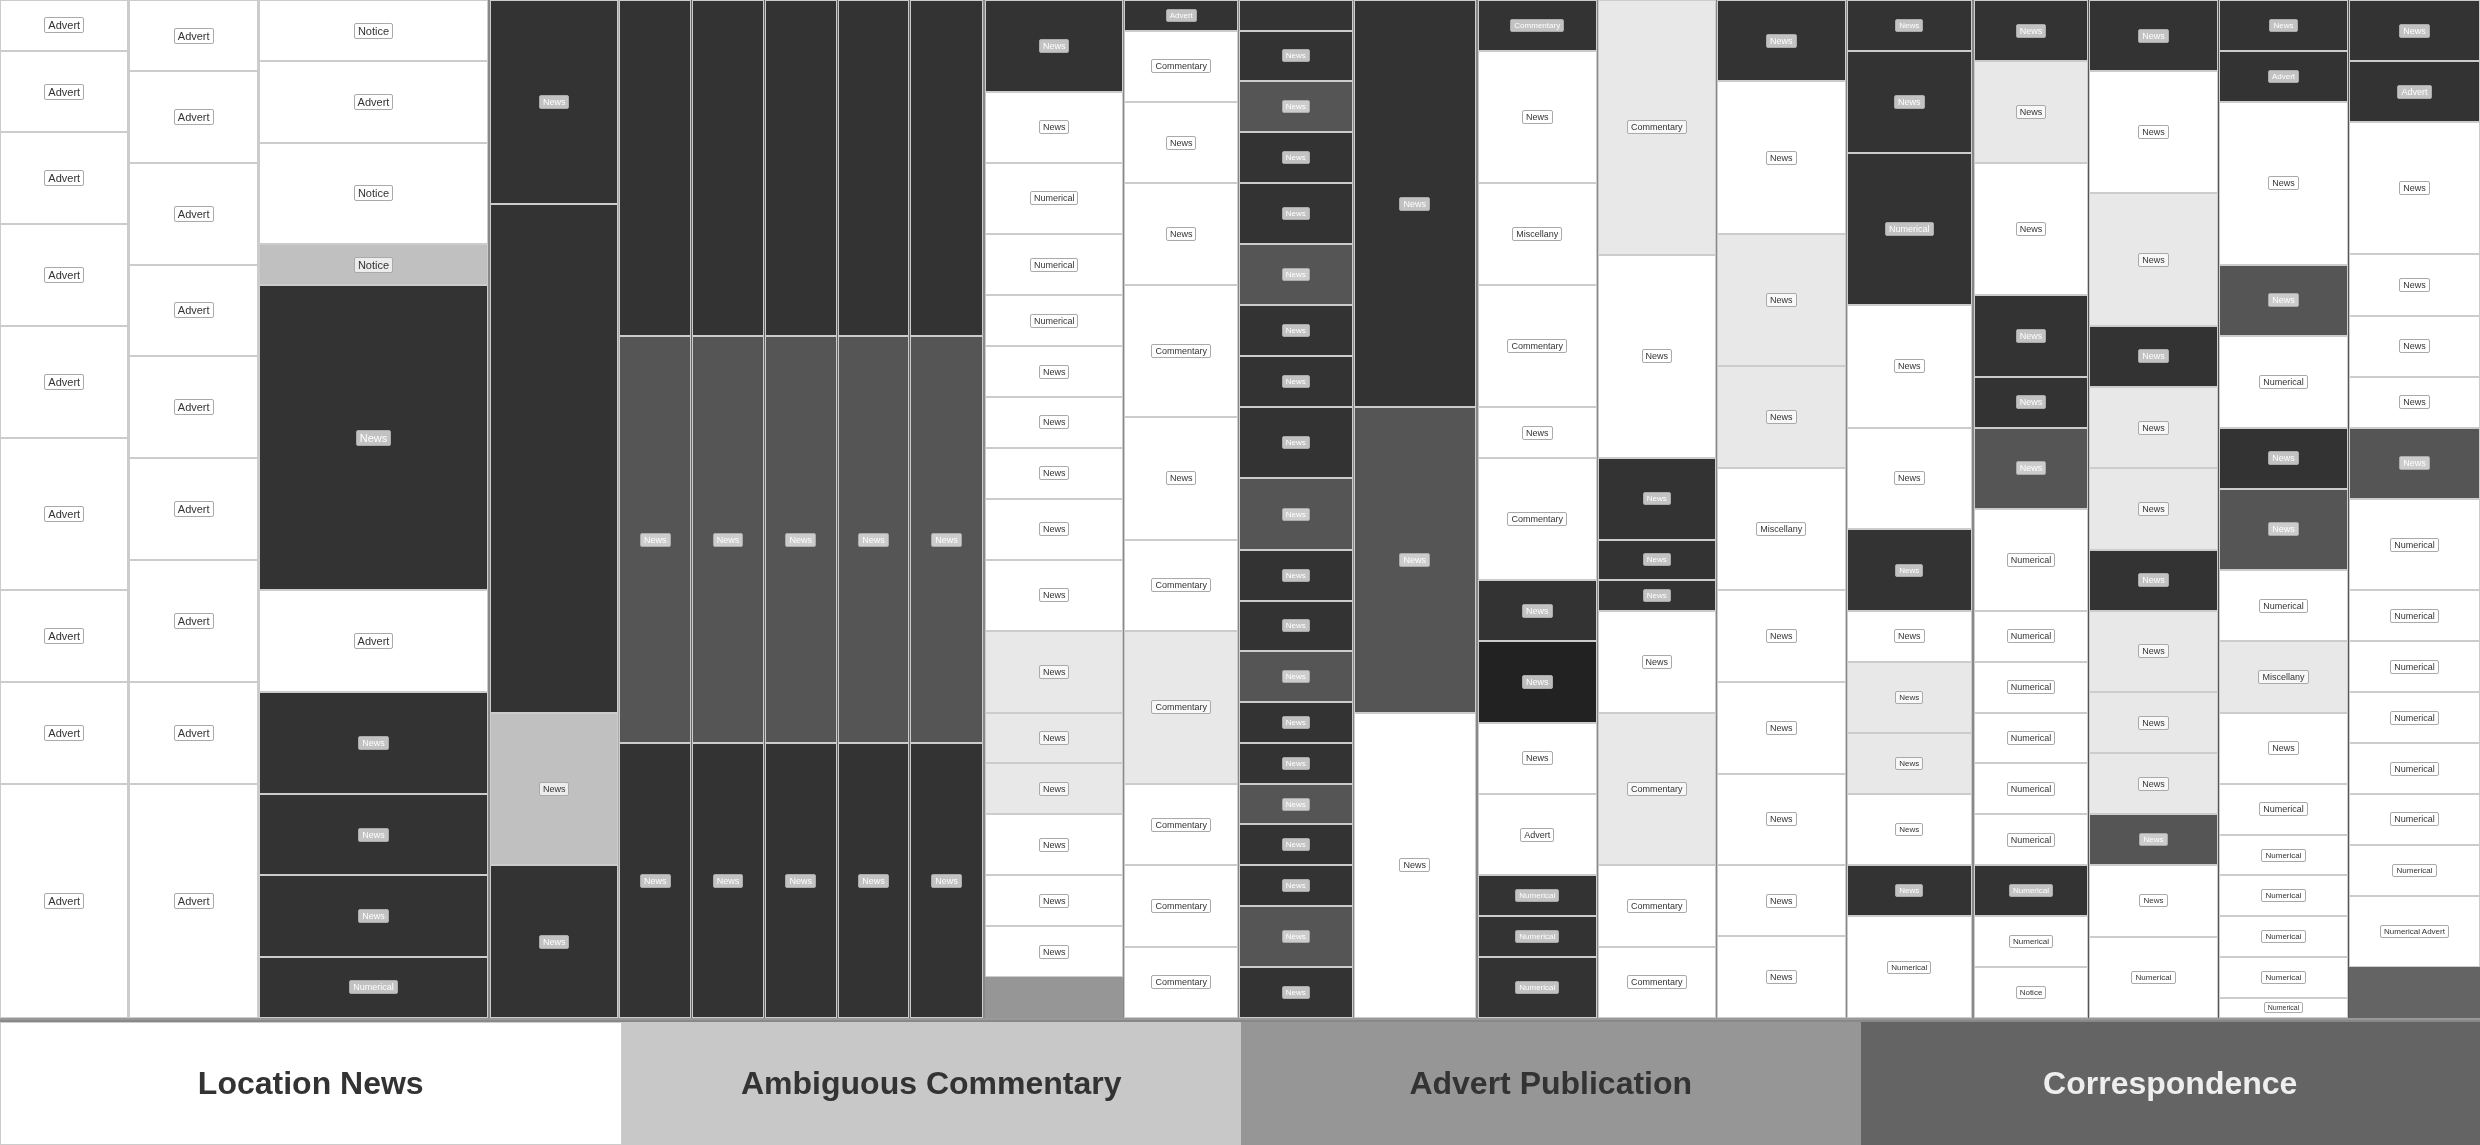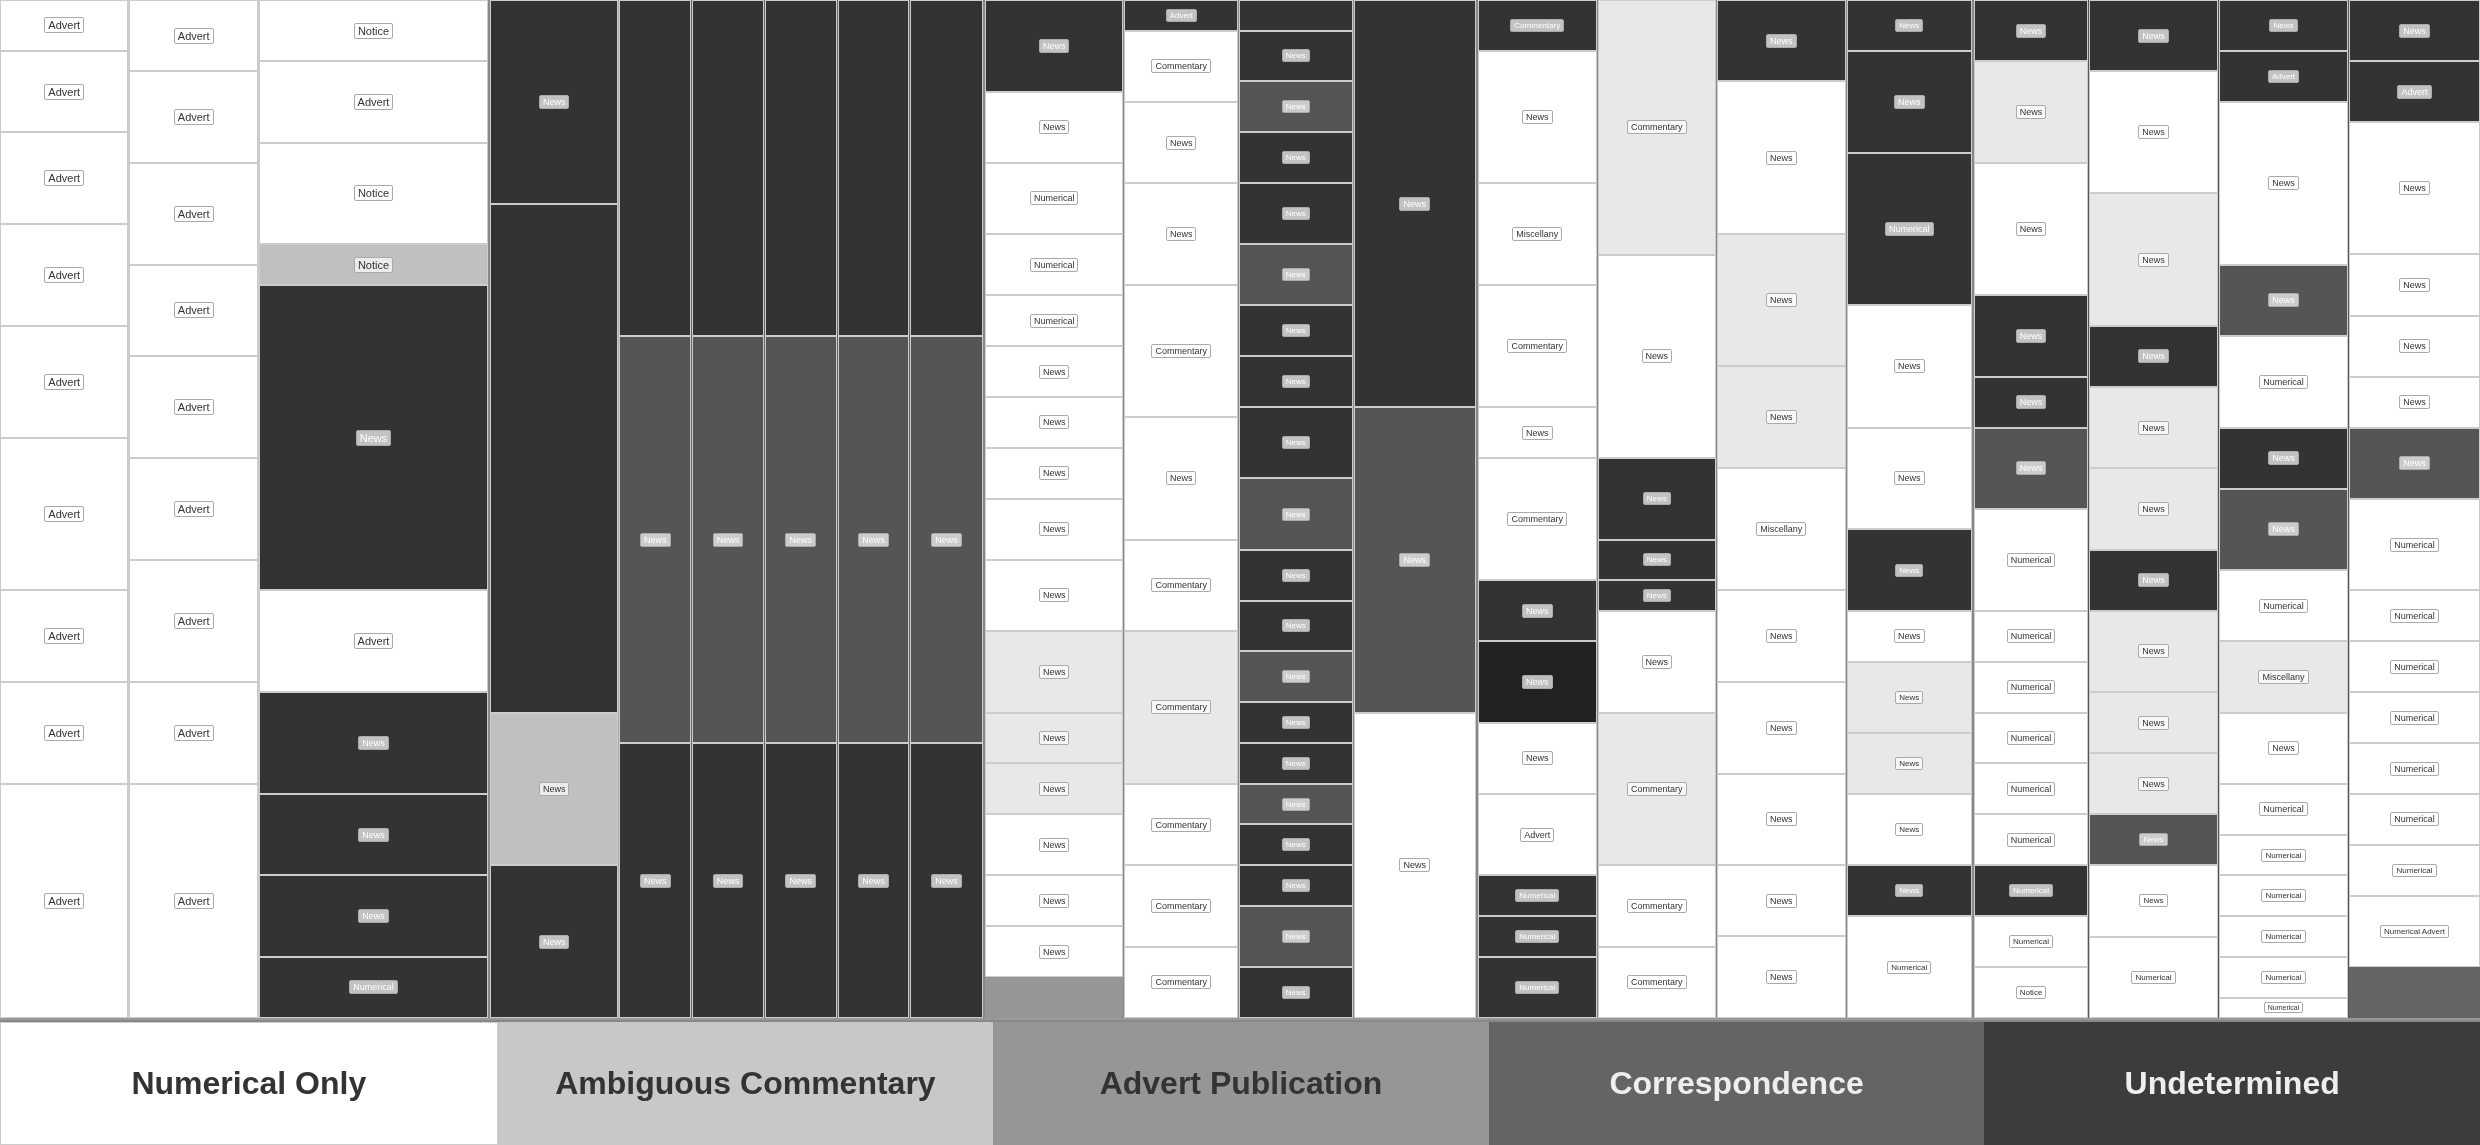--- a/index.html
+++ b/index.html
@@ -712,34 +712,31 @@
           <span class="cell-label" style="font-size:8px;">Numerical Advert</span>
         </div>
       </div>
     </div>
 
   </div>
 
   <div style="width:2480px; height:125px; display:flex; flex-direction:row; border-top:2px solid #888;">
 
     <div style="flex:1; background:#ffffff; border:1px solid #ccc; display:flex; align-items:center; justify-content:center;">
-      <span style="font-size:32px; font-weight:bold; color:#333;">Numerical Only</span>
+      <span style="font-size:32px; font-weight:bold; color:#333;">Location News</span>
     </div>
 
     <div style="flex:1; background:#c8c8c8; display:flex; align-items:center; justify-content:center;">
       <span style="font-size:32px; font-weight:bold; color:#333;">Ambiguous Commentary</span>
     </div>
 
     <div style="flex:1; background:#969696; display:flex; align-items:center; justify-content:center;">
       <span style="font-size:32px; font-weight:bold; color:#333;">Advert Publication</span>
     </div>
 
     <div style="flex:1; background:#646464; display:flex; align-items:center; justify-content:center;">
       <span style="font-size:32px; font-weight:bold; color:#eee;">Correspondence</span>
     </div>
 
-    <div style="flex:1; background:#3c3c3c; display:flex; align-items:center; justify-content:center;">
-      <span style="font-size:32px; font-weight:bold; color:#eee;">Undetermined</span>
-    </div>
 
   </div>
 
 </div>
 
 </body></html>

